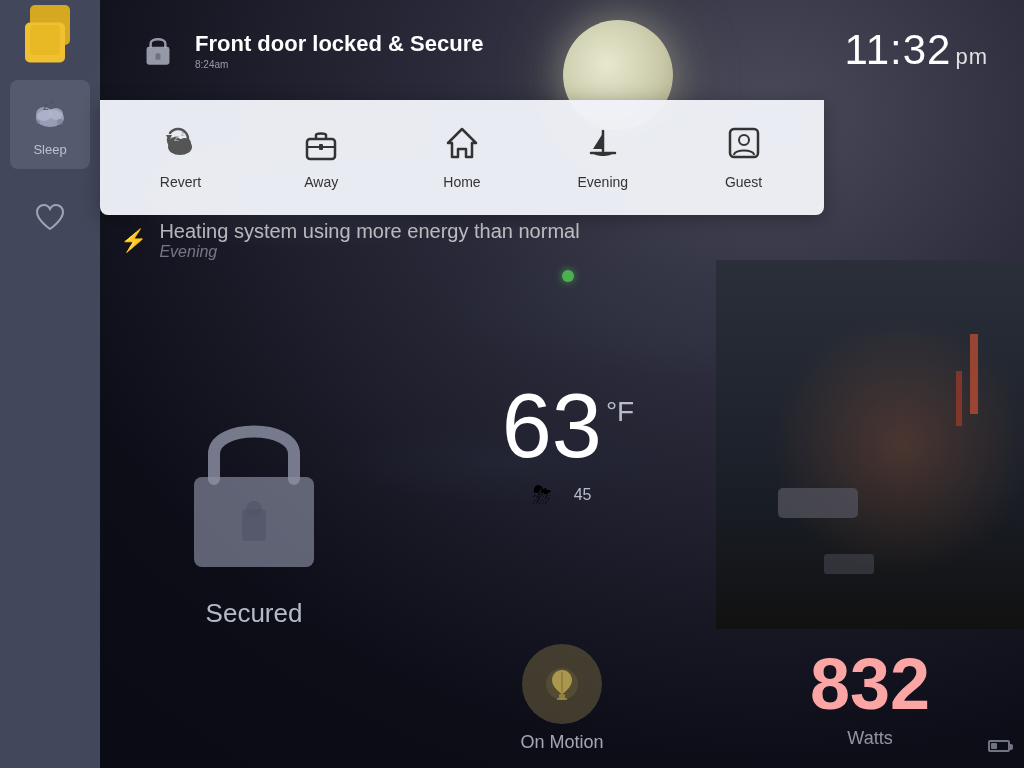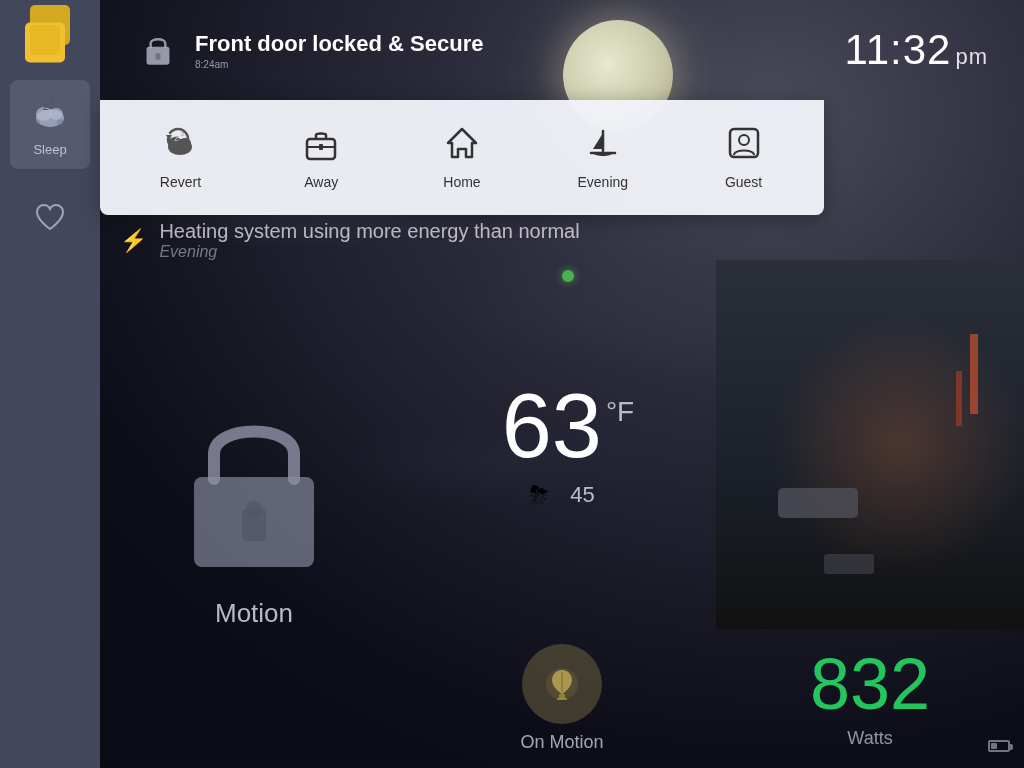--- a/index.html
+++ b/index.html
@@ -315,21 +315,21 @@
       align-items: center;
       gap: 8px;
       margin-top: 10px;
     }
 
     .weather-icon {
       font-size: 24px;
     }
 
     .weather-temp {
-      font-size: 22px;
+      font-size: 16px;
       color: rgba(200,205,220,0.9);
       margin-left: 14px;
     }
 
     
     .camera-section {
       grid-column: 3;
       grid-row: 1;
       background: #1a1a1a;
       position: relative;
@@ -412,22 +412,22 @@
       display: flex;
       flex-direction: column;
       align-items: center;
       justify-content: center;
       padding: 15px;
       position: relative;
     }
 
     .watts-number {
       font-size: 72px;
-      font-weight: 400;
-      color: #22c55e;
+      font-weight: 700;
+      color: #fca5a5;
       line-height: 1;
     }
 
     .watts-label {
       font-size: 18px;
       color: rgba(200,205,220,0.7);
       margin-top: 8px;
     }
 
     
@@ -586,21 +586,21 @@
       <svg viewBox="0 0 160 180">
 
         <path d="M40 80 V55 C40 25 120 25 120 55 V80" fill="none" stroke="rgba(160,165,185,0.7)" stroke-width="12" stroke-linecap="round"></path>
 
         <rect x="20" y="78" width="120" height="90" rx="8" fill="rgba(140,145,165,0.65)"></rect>
 
         <rect x="68" y="110" width="24" height="32" rx="4" fill="rgba(80,85,105,0.7)"></rect>
         <circle cx="80" cy="110" r="8" fill="rgba(80,85,105,0.7)"></circle>
       </svg>
     </div>
-    <div class="lock-label">Motion</div>
+    <div class="lock-label">Secured</div>
   </div>
 
   <div class="temp-section">
     <div class="green-dot"></div>
     <div class="temp-display">
       <span class="temp-number">63</span>
       <span class="temp-unit">°F</span>
     </div>
     <div class="weather-row">
       <span class="weather-icon">⛈</span>

